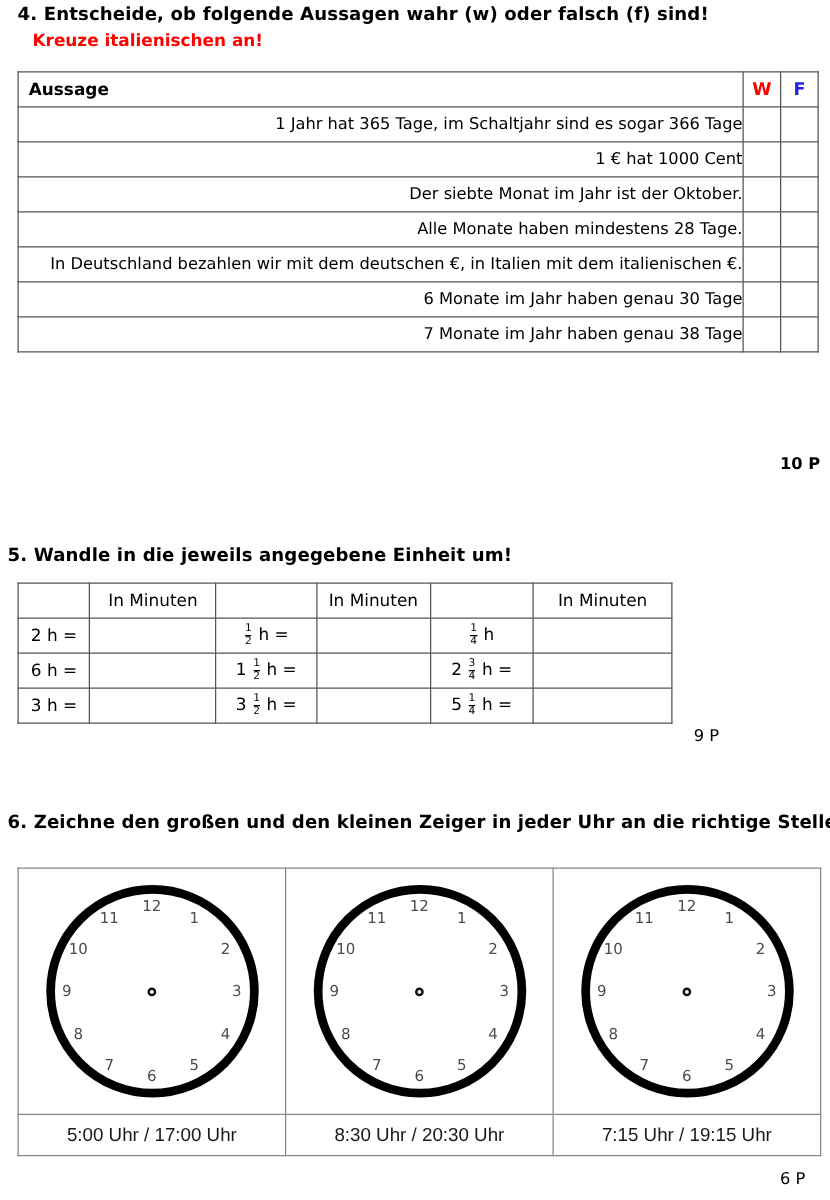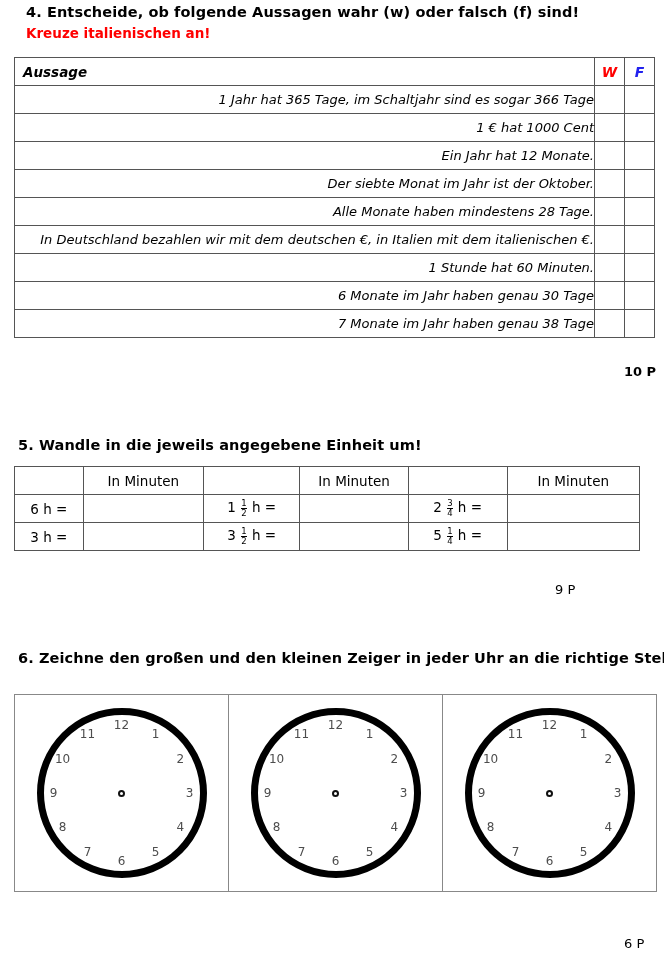--- a/index.html
+++ b/index.html
@@ -16,21 +16,20 @@
     overflow: hidden;
   }
 
   
   .task-heading {
     position: absolute;
     font-size: 14.5px;
     font-weight: bold;
     letter-spacing: 0.1px;
     white-space: nowrap;
-    margin-left: 12px;
   }
   .sub-instruction {
     position: absolute;
     font-size: 13.5px;
     font-weight: bold;
     color: #ff0000;
     white-space: nowrap;
   }
   .points {
     position: absolute;
@@ -46,21 +45,21 @@
     table-layout: fixed;
     background: #ffffff;
   }
   table.sheet td, table.sheet th {
     border: 1px solid #555555;
     padding: 0;
     vertical-align: middle;
     background: #ffffff;
   }
 
-  #statements-table { left: 14px; top: 57px; width: 640px; font-style: italic; }
+  #statements-table { left: 14px; top: 57px; width: 640px; }
   #statements-table .col-stmt { width: 580px; }
   #statements-table .col-w    { width: 30px; }
   #statements-table .col-f    { width: 30px; }
 
   #statements-table tr { height: 28px; }
 
   .stmt-head {
     font-size: 13.5px;
     font-weight: bold;
     text-align: left;
@@ -75,21 +74,21 @@
   .wf-head.f { color: #2222ee; }
   .stmt-cell {
     font-size: 13px;
     text-align: right;
     padding-left: 8px !important;
     white-space: nowrap;
   }
   .mark-cell { background: #ffffff; }
 
   
-  #convert-table { left: 14px; top: 466px; width: 626px; }
+  #convert-table { left: 14px; top: 466px; width: 524px; }
   #convert-table tr { height: 28px; }
   #convert-table td {
     font-size: 13.5px;
     text-align: center;
     white-space: nowrap;
   }
   #convert-table .c-label { width: 57px; }
   #convert-table .c-blank { width: 100px; }
   #convert-table .c-label2 { width: 80px; }
   #convert-table .c-blank2 { width: 90px; }
@@ -179,41 +178,31 @@
       <td class="stmt-cell">1 Jahr hat 365 Tage, im Schaltjahr sind es sogar 366 Tage</td>
       <td class="mark-cell"></td>
       <td class="mark-cell"></td>
     </tr>
     <tr>
       <td class="stmt-cell">1 € hat 1000 Cent</td>
       <td class="mark-cell"></td>
       <td class="mark-cell"></td>
     </tr>
     <tr>
-      <td class="stmt-cell">Ein Jahr hat 12 Monate.</td>
-      <td class="mark-cell"></td>
-      <td class="mark-cell"></td>
-    </tr>
-    <tr>
       <td class="stmt-cell">Der siebte Monat im Jahr ist der Oktober.</td>
       <td class="mark-cell"></td>
       <td class="mark-cell"></td>
     </tr>
     <tr>
       <td class="stmt-cell">Alle Monate haben mindestens 28 Tage.</td>
       <td class="mark-cell"></td>
       <td class="mark-cell"></td>
     </tr>
     <tr>
       <td class="stmt-cell">In Deutschland bezahlen wir mit dem deutschen €, in Italien mit dem italienischen €.</td>
-      <td class="mark-cell"></td>
-      <td class="mark-cell"></td>
-    </tr>
-    <tr>
-      <td class="stmt-cell">1 Stunde hat 60 Minuten.</td>
       <td class="mark-cell"></td>
       <td class="mark-cell"></td>
     </tr>
     <tr>
       <td class="stmt-cell">6 Monate im Jahr haben genau 30 Tage</td>
       <td class="mark-cell"></td>
       <td class="mark-cell"></td>
     </tr>
     <tr>
       <td class="stmt-cell">7 Monate im Jahr haben genau 38 Tage</td>
@@ -239,20 +228,32 @@
   <tbody>
     <tr>
       <td></td>
       <td class="hdr">In Minuten</td>
       <td></td>
       <td class="hdr">In Minuten</td>
       <td></td>
       <td class="hdr">In Minuten</td>
     </tr>
 
+    <tr>
+      <td>2 h =</td>
+      <td></td>
+      <td>
+        <span></span><span class="frac"><span class="num">1</span><span class="den">2</span></span><span> h =</span>
+      </td>
+      <td></td>
+      <td>
+        <span></span><span class="frac"><span class="num">1</span><span class="den">4</span></span><span> h</span>
+      </td>
+      <td></td>
+    </tr>
 
     <tr>
       <td>6 h =</td>
       <td></td>
       <td>
         <span>1 </span><span class="frac"><span class="num">1</span><span class="den">2</span></span><span> h =</span>
       </td>
       <td></td>
       <td>
         <span>2 </span><span class="frac"><span class="num">3</span><span class="den">4</span></span><span>  h =</span>
@@ -327,16 +328,21 @@
             <span class="clock-num" style="left: 112px; top: 136.89px;">5</span>
             <span class="clock-num" style="left: 78px; top: 146px;">6</span>
             <span class="clock-num" style="left: 44px; top: 136.89px;">7</span>
             <span class="clock-num" style="left: 19.1103px; top: 112px;">8</span>
             <span class="clock-num" style="left: 10px; top: 78px;">9</span>
             <span class="clock-num" style="left: 19.1103px; top: 44px;">10</span>
             <span class="clock-num" style="left: 44px; top: 19.1103px;">11</span>
           </div>
       </td>
     </tr>
+    <tr>
+      <td class="time-cell">5:00 Uhr / 17:00 Uhr</td>
+      <td class="time-cell">8:30 Uhr / 20:30 Uhr</td>
+      <td class="time-cell">7:15 Uhr / 19:15 Uhr</td>
+    </tr>
   </tbody>
 </table>
 
 <div class="points" style="left:624px; top:936px;">6 P</div>
 
 </body></html>

